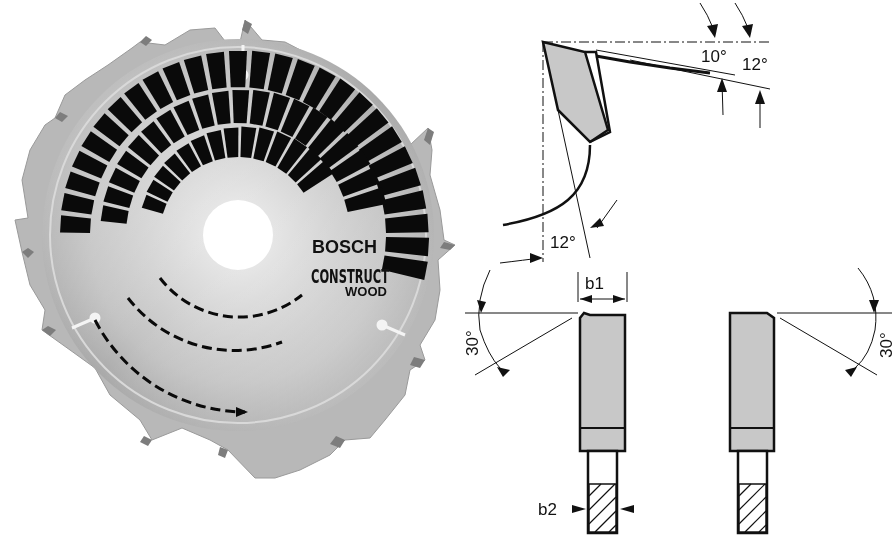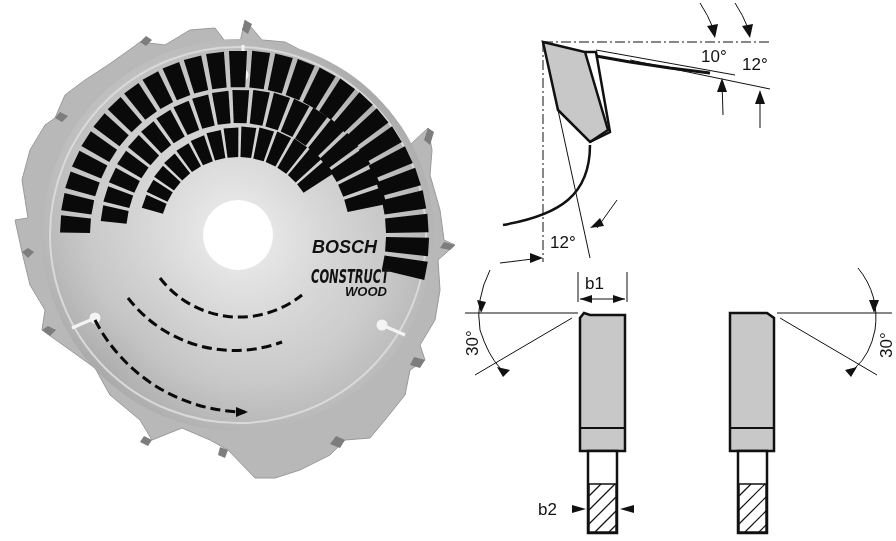--- a/index.html
+++ b/index.html
@@ -1,18 +1,18 @@
 <!DOCTYPE html>
 <html><head>
 <meta charset="utf-8">
 <style>
   html,body{margin:0;padding:0;background:#ffffff;}
   body{width:896px;height:541px;position:relative;overflow:hidden;font-family:"Liberation Sans",sans-serif;}
   .panel{position:absolute;}
-  #blade-panel{left:0;top:0;width:460px;height:541px;font-style:italic;}
+  #blade-panel{left:0;top:0;width:460px;height:541px;}
   #drawing-panel{left:460px;top:0;width:436px;height:541px;}
   svg text{font-family:"Liberation Sans",sans-serif;}
   .brand{font-family:"Liberation Sans",sans-serif;font-weight:bold;fill:#111;}
   .lbl{font-family:"Liberation Sans",sans-serif;fill:#111;font-size:17px;}
 </style>
 </head>
 <body>
 
 <div class="panel" id="blade-panel">
   <svg width="460" height="541" viewBox="0 0 460 541">

